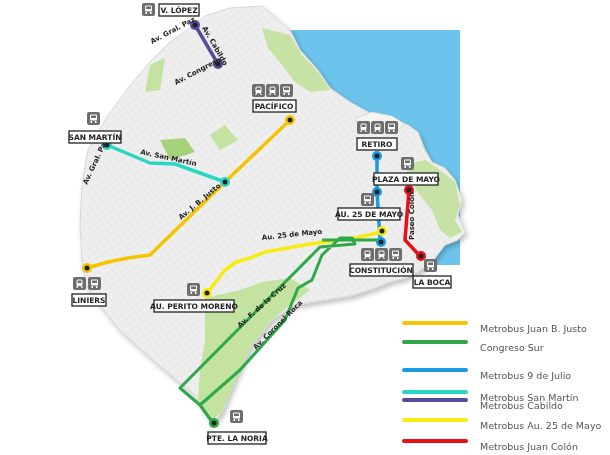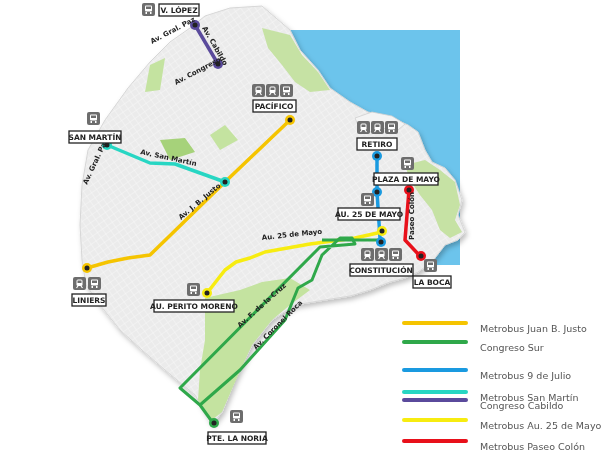--- a/index.html
+++ b/index.html
@@ -197,23 +197,23 @@
   <div class="legend-row" style="top:50px">
     <div class="legend-swatch" style="background:#1a9ae0"></div>
     <span class="legend-label">Metrobus 9 de Julio</span>
   </div>
   <div class="legend-row" style="top:72px">
     <div class="legend-swatch" style="background:#27d6c3"></div>
     <span class="legend-label">Metrobus San Martín</span>
   </div>
   <div class="legend-row" style="top:80px">
     <div class="legend-swatch" style="background:#5a4a9c"></div>
-    <span class="legend-label">Congreso Cabildo</span>
+    <span class="legend-label">Metrobus Cabildo</span>
   </div>
   <div class="legend-row" style="top:100px">
     <div class="legend-swatch" style="background:#f7ec10"></div>
     <span class="legend-label">Metrobus Au. 25 de Mayo</span>
   </div>
   <div class="legend-row" style="top:121px">
     <div class="legend-swatch" style="background:#e8101a"></div>
-    <span class="legend-label">Metrobus Paseo Colón</span>
+    <span class="legend-label">Metrobus Juan Colón</span>
   </div>
 </div>
 
 </body></html>

